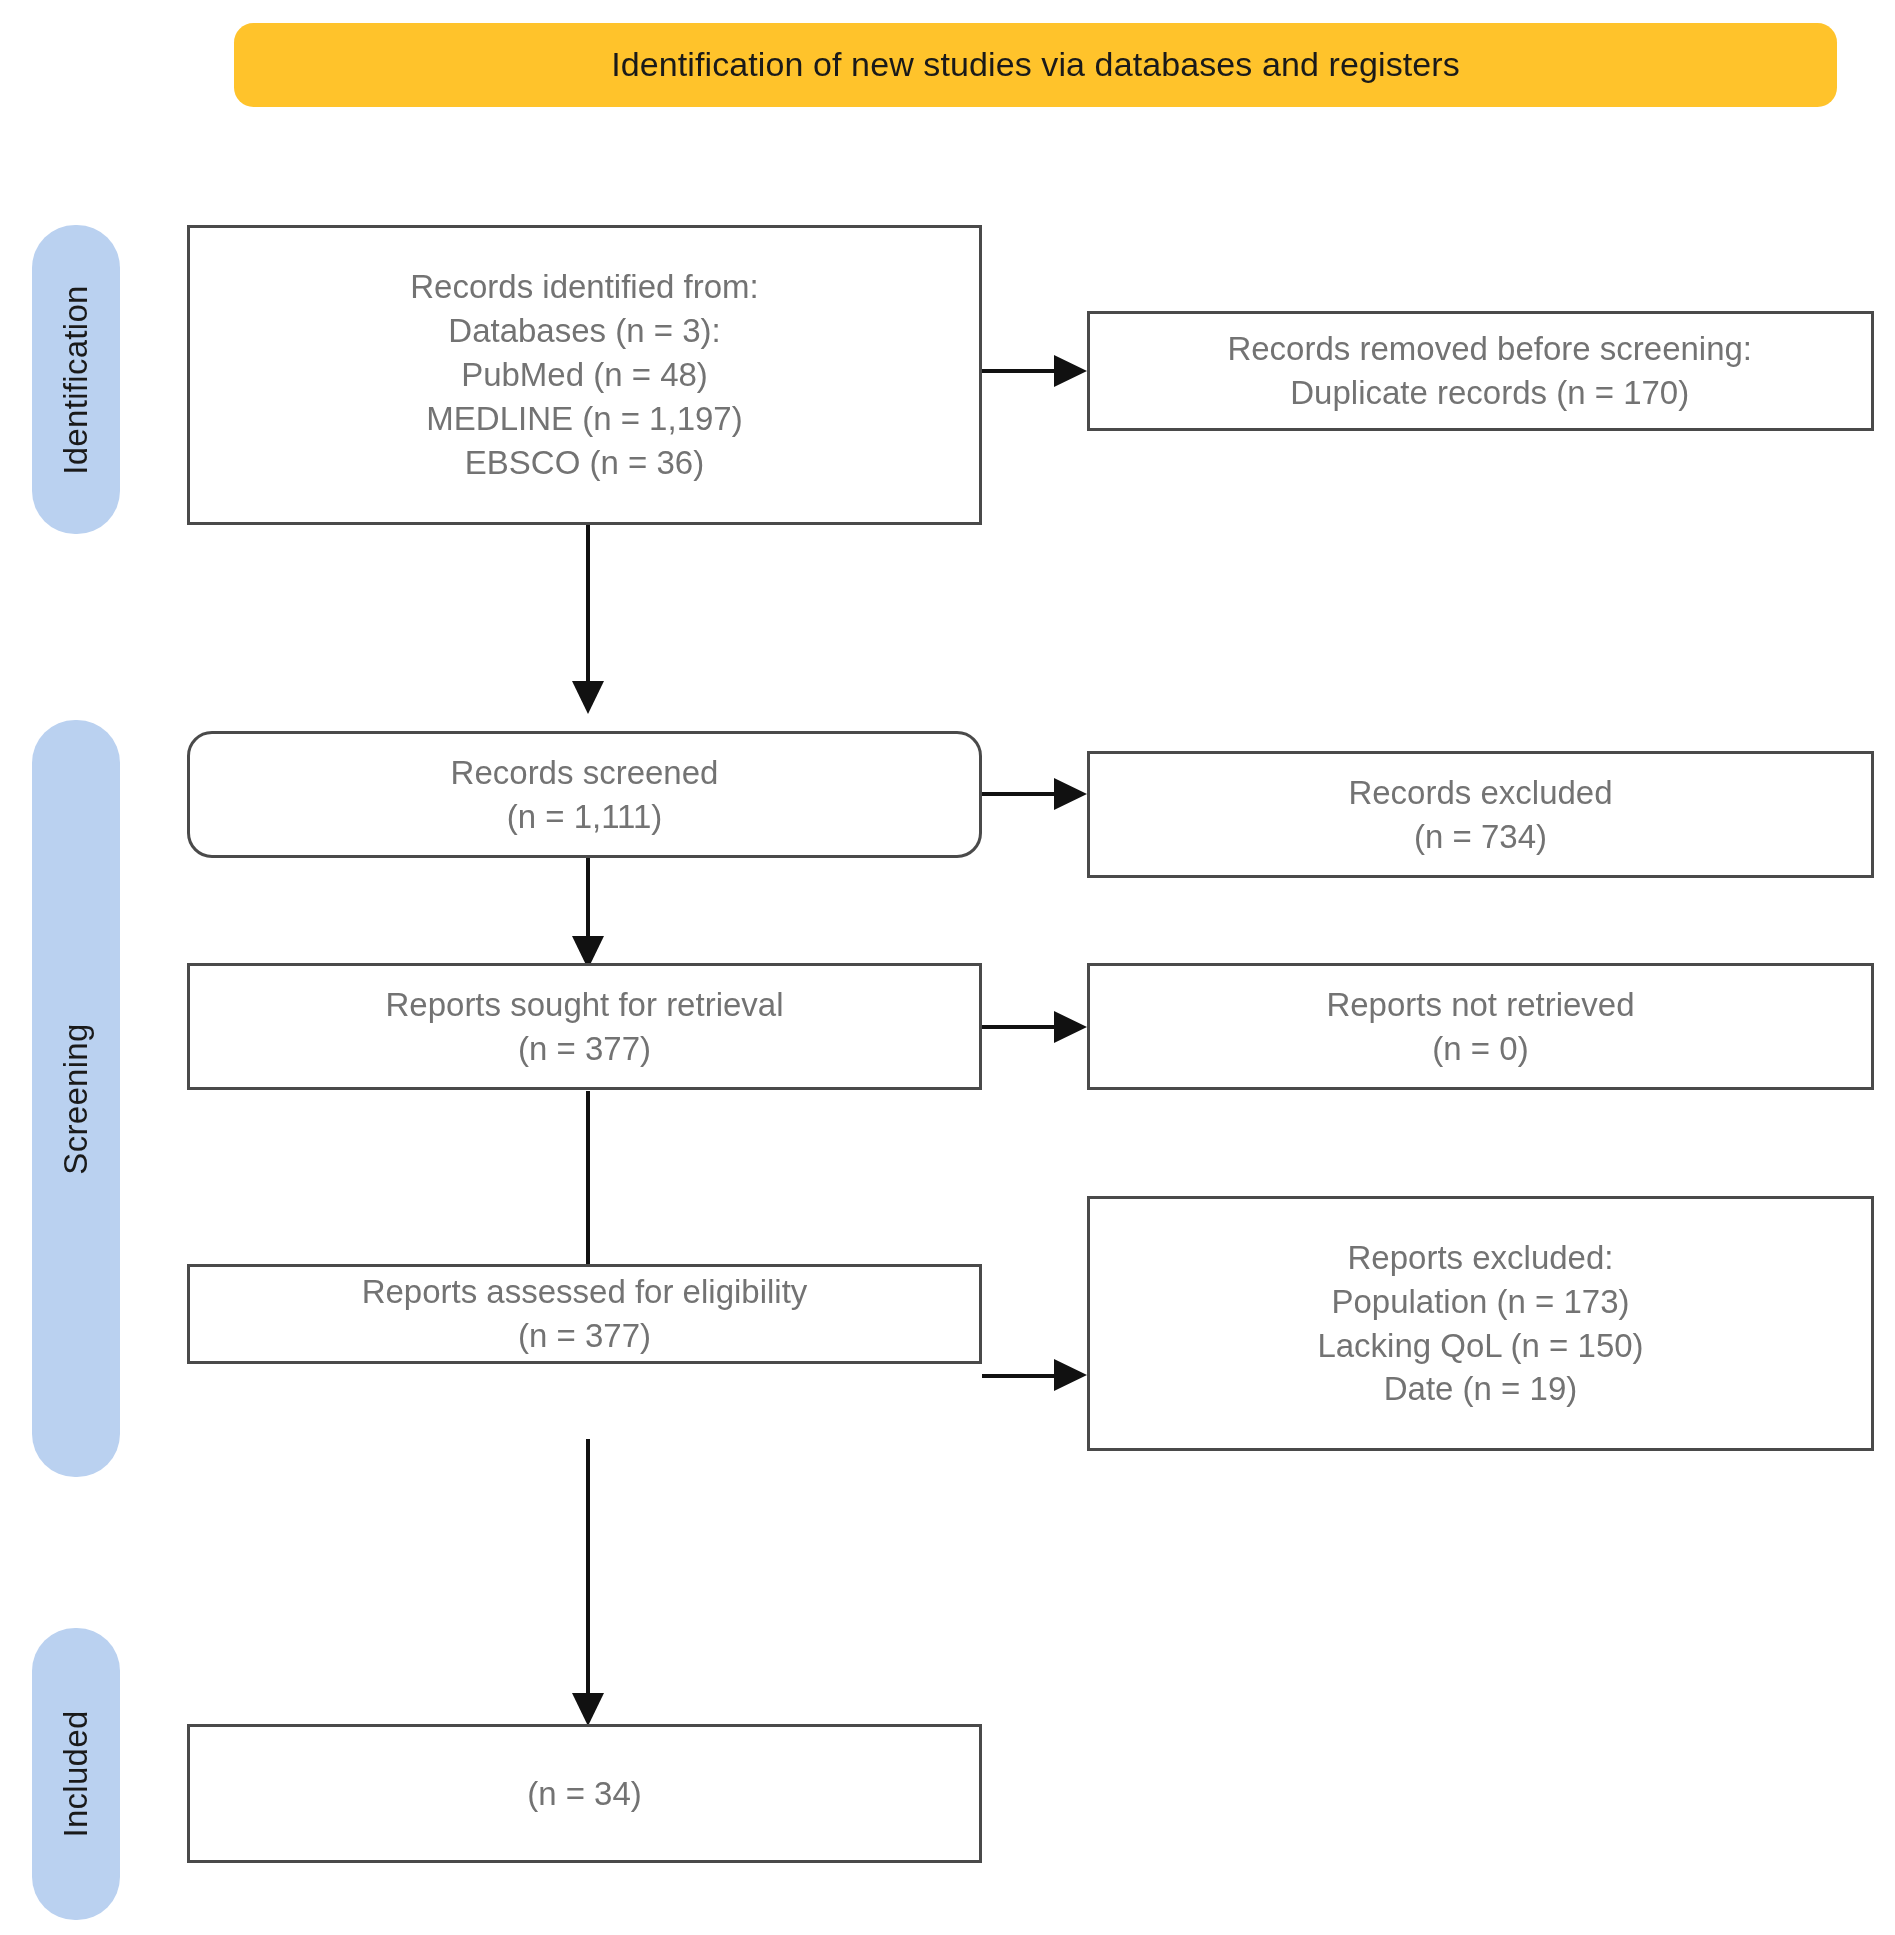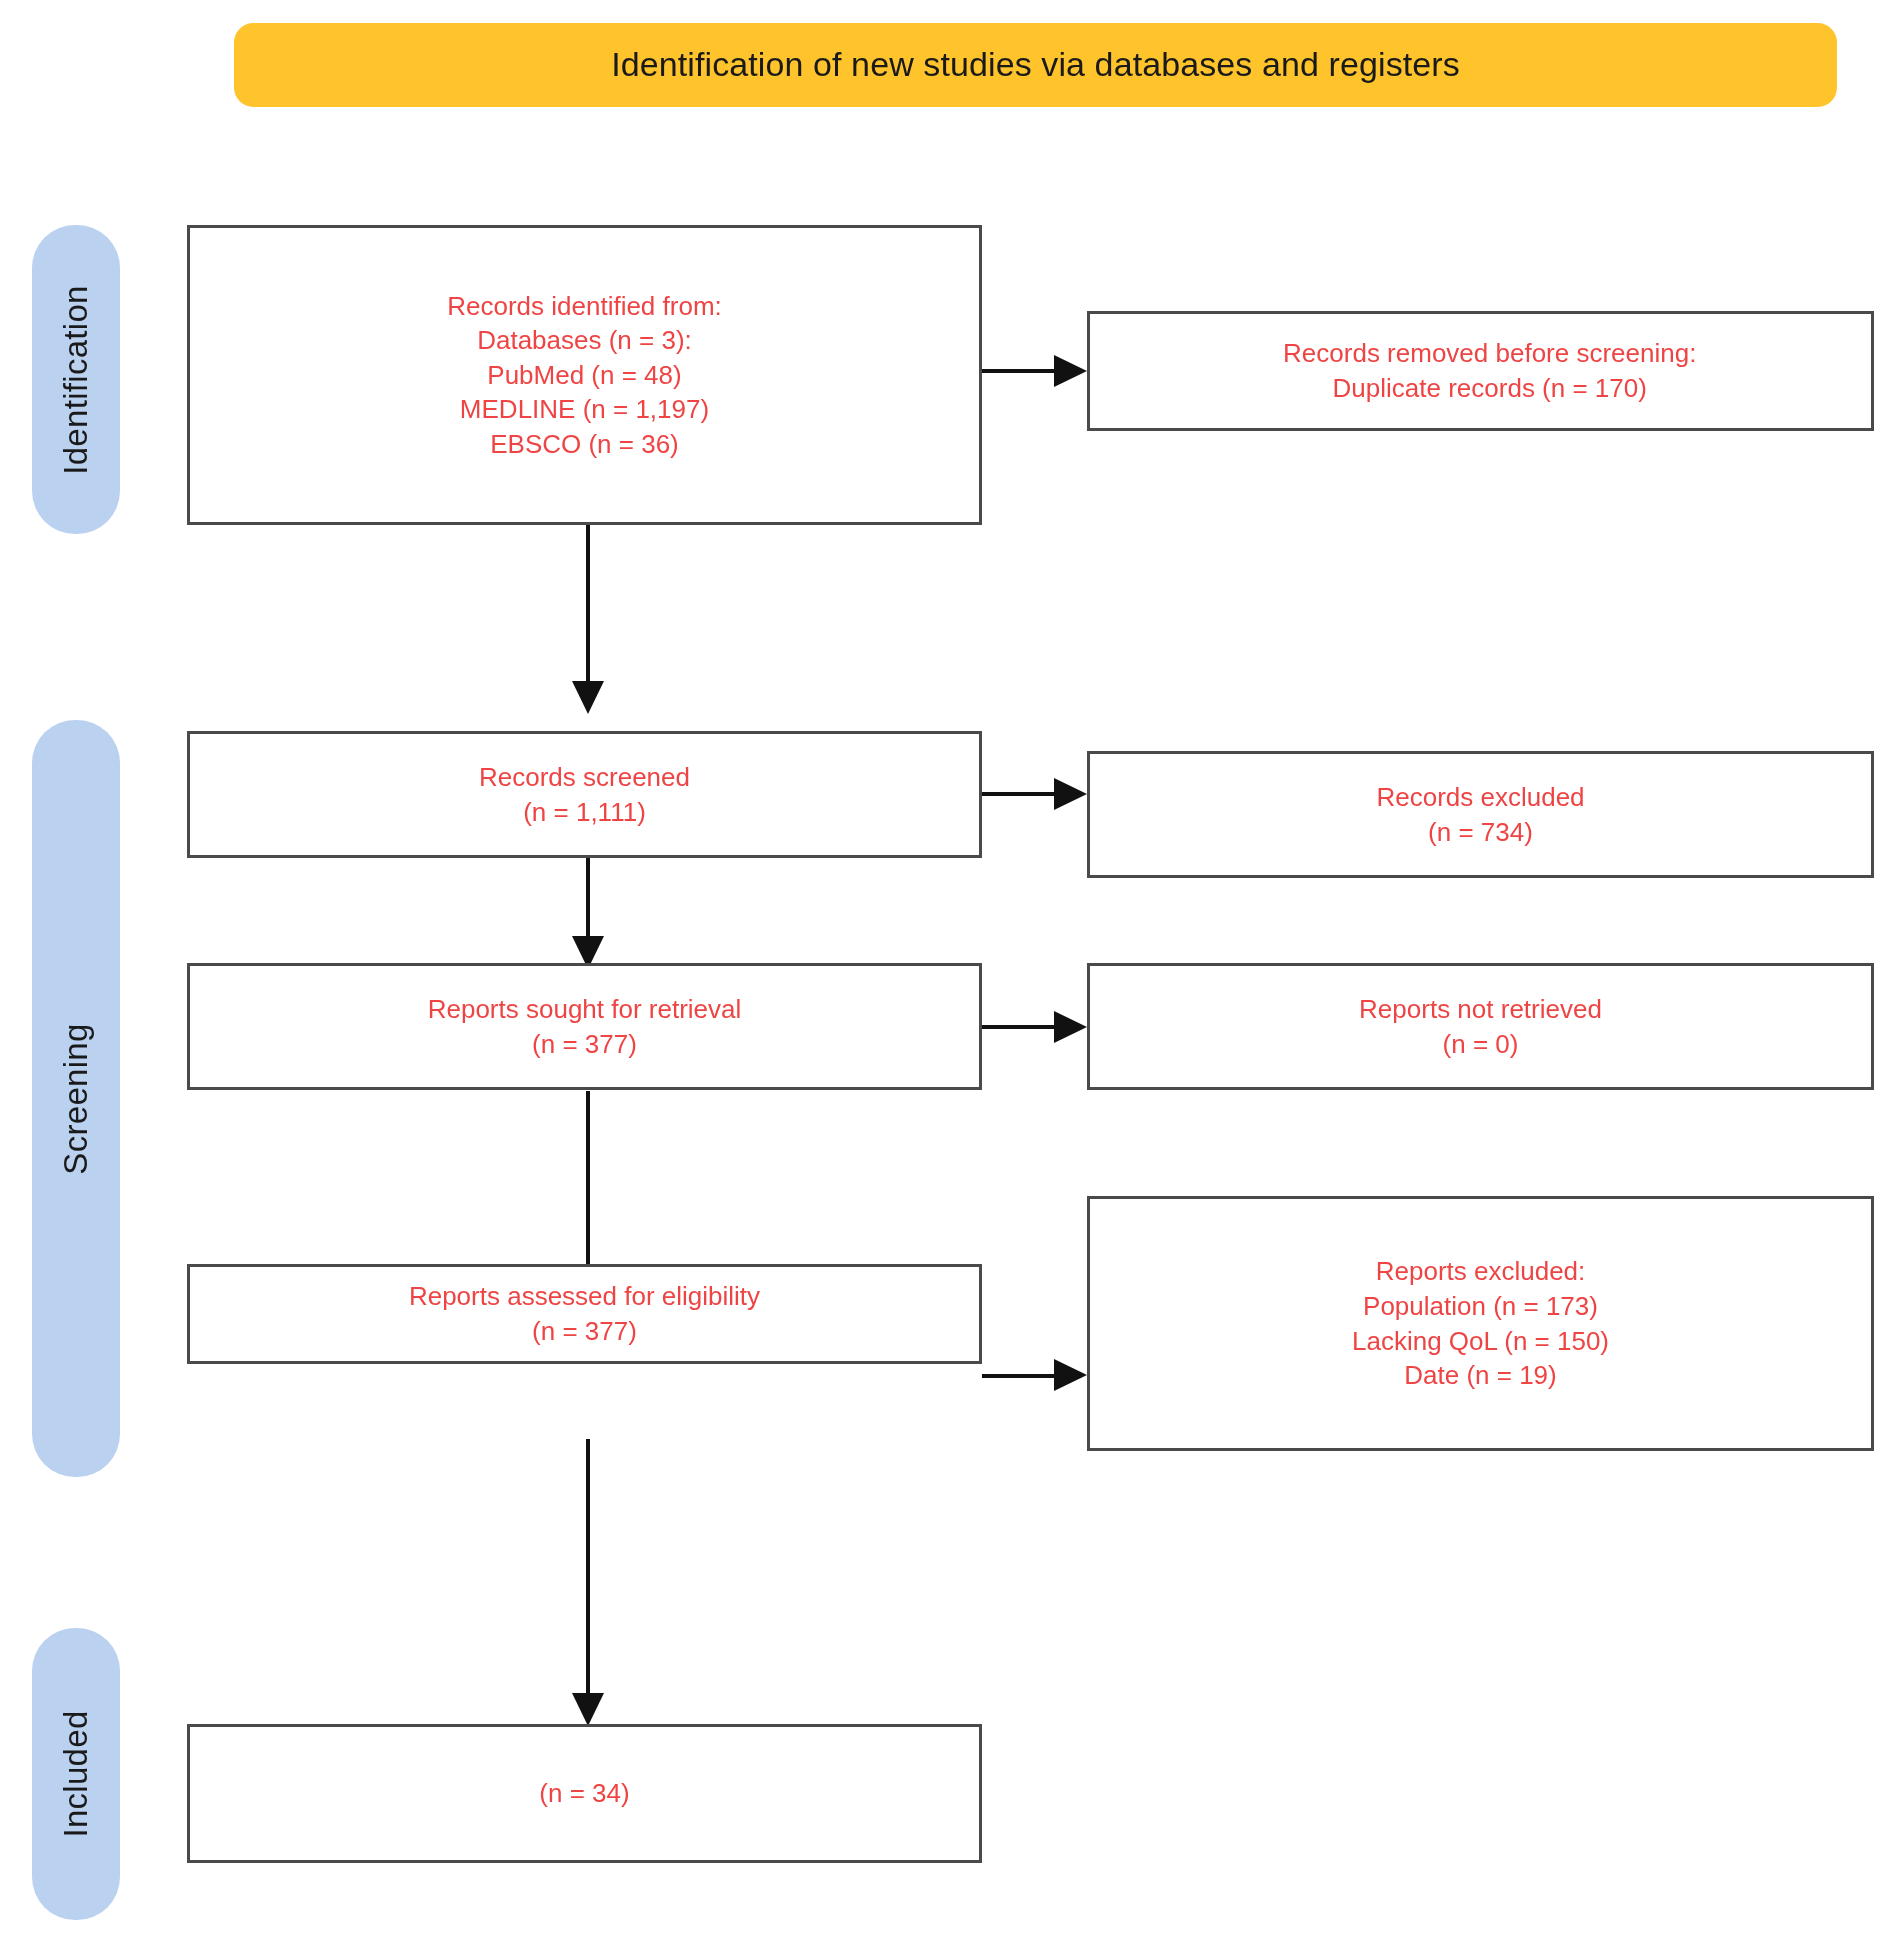--- a/index.html
+++ b/index.html
@@ -65,22 +65,22 @@
     background: #ffffff;
     border: 3px solid #4a4a4a;
     box-sizing: border-box;
     display: flex;
     flex-direction: column;
     align-items: center;
     justify-content: center;
     padding: 4.5px 13.5px;
   }
   .flow-box .line {
-    font-size: 26px;
-    color: #ef4444;
+    font-size: 33px;
+    color: #737373;
     line-height: 1.33;
     text-align: center;
     white-space: nowrap;
   }
 
   
   .vline {
     position: absolute;
     width: 3.7px;
     background: #111111;
@@ -140,21 +140,21 @@
     <div class="line">Records removed before screening:</div>
     <div class="line">Duplicate records (n = 170)</div>
   </div>
 
   <div class="hline" style="left:982px; top:369px; width:79px;"></div>
   <div class="arrow-right" style="left:1054px; top:355px;"></div>
 
   <div class="vline" style="left:586px; top:525px; height:161px;"></div>
   <div class="arrow-down" style="left:572px; top:681px;"></div>
 
-  <div class="flow-box" style="left:187px; top:731px; width:795px; height:127px;">
+  <div class="flow-box" style="left:187px; top:731px; width:795px; height:127px;border-radius:25px;">
     <div class="line">Records screened</div>
     <div class="line">(n = 1,111)</div>
   </div>
 
   <div class="flow-box" style="left:1087px; top:731px; width:787px; height:127px;margin-top:20px;">
     <div class="line">Records excluded</div>
     <div class="line">(n = 734)</div>
   </div>
 
   <div class="hline" style="left:982px; top:792px; width:79px;"></div>

